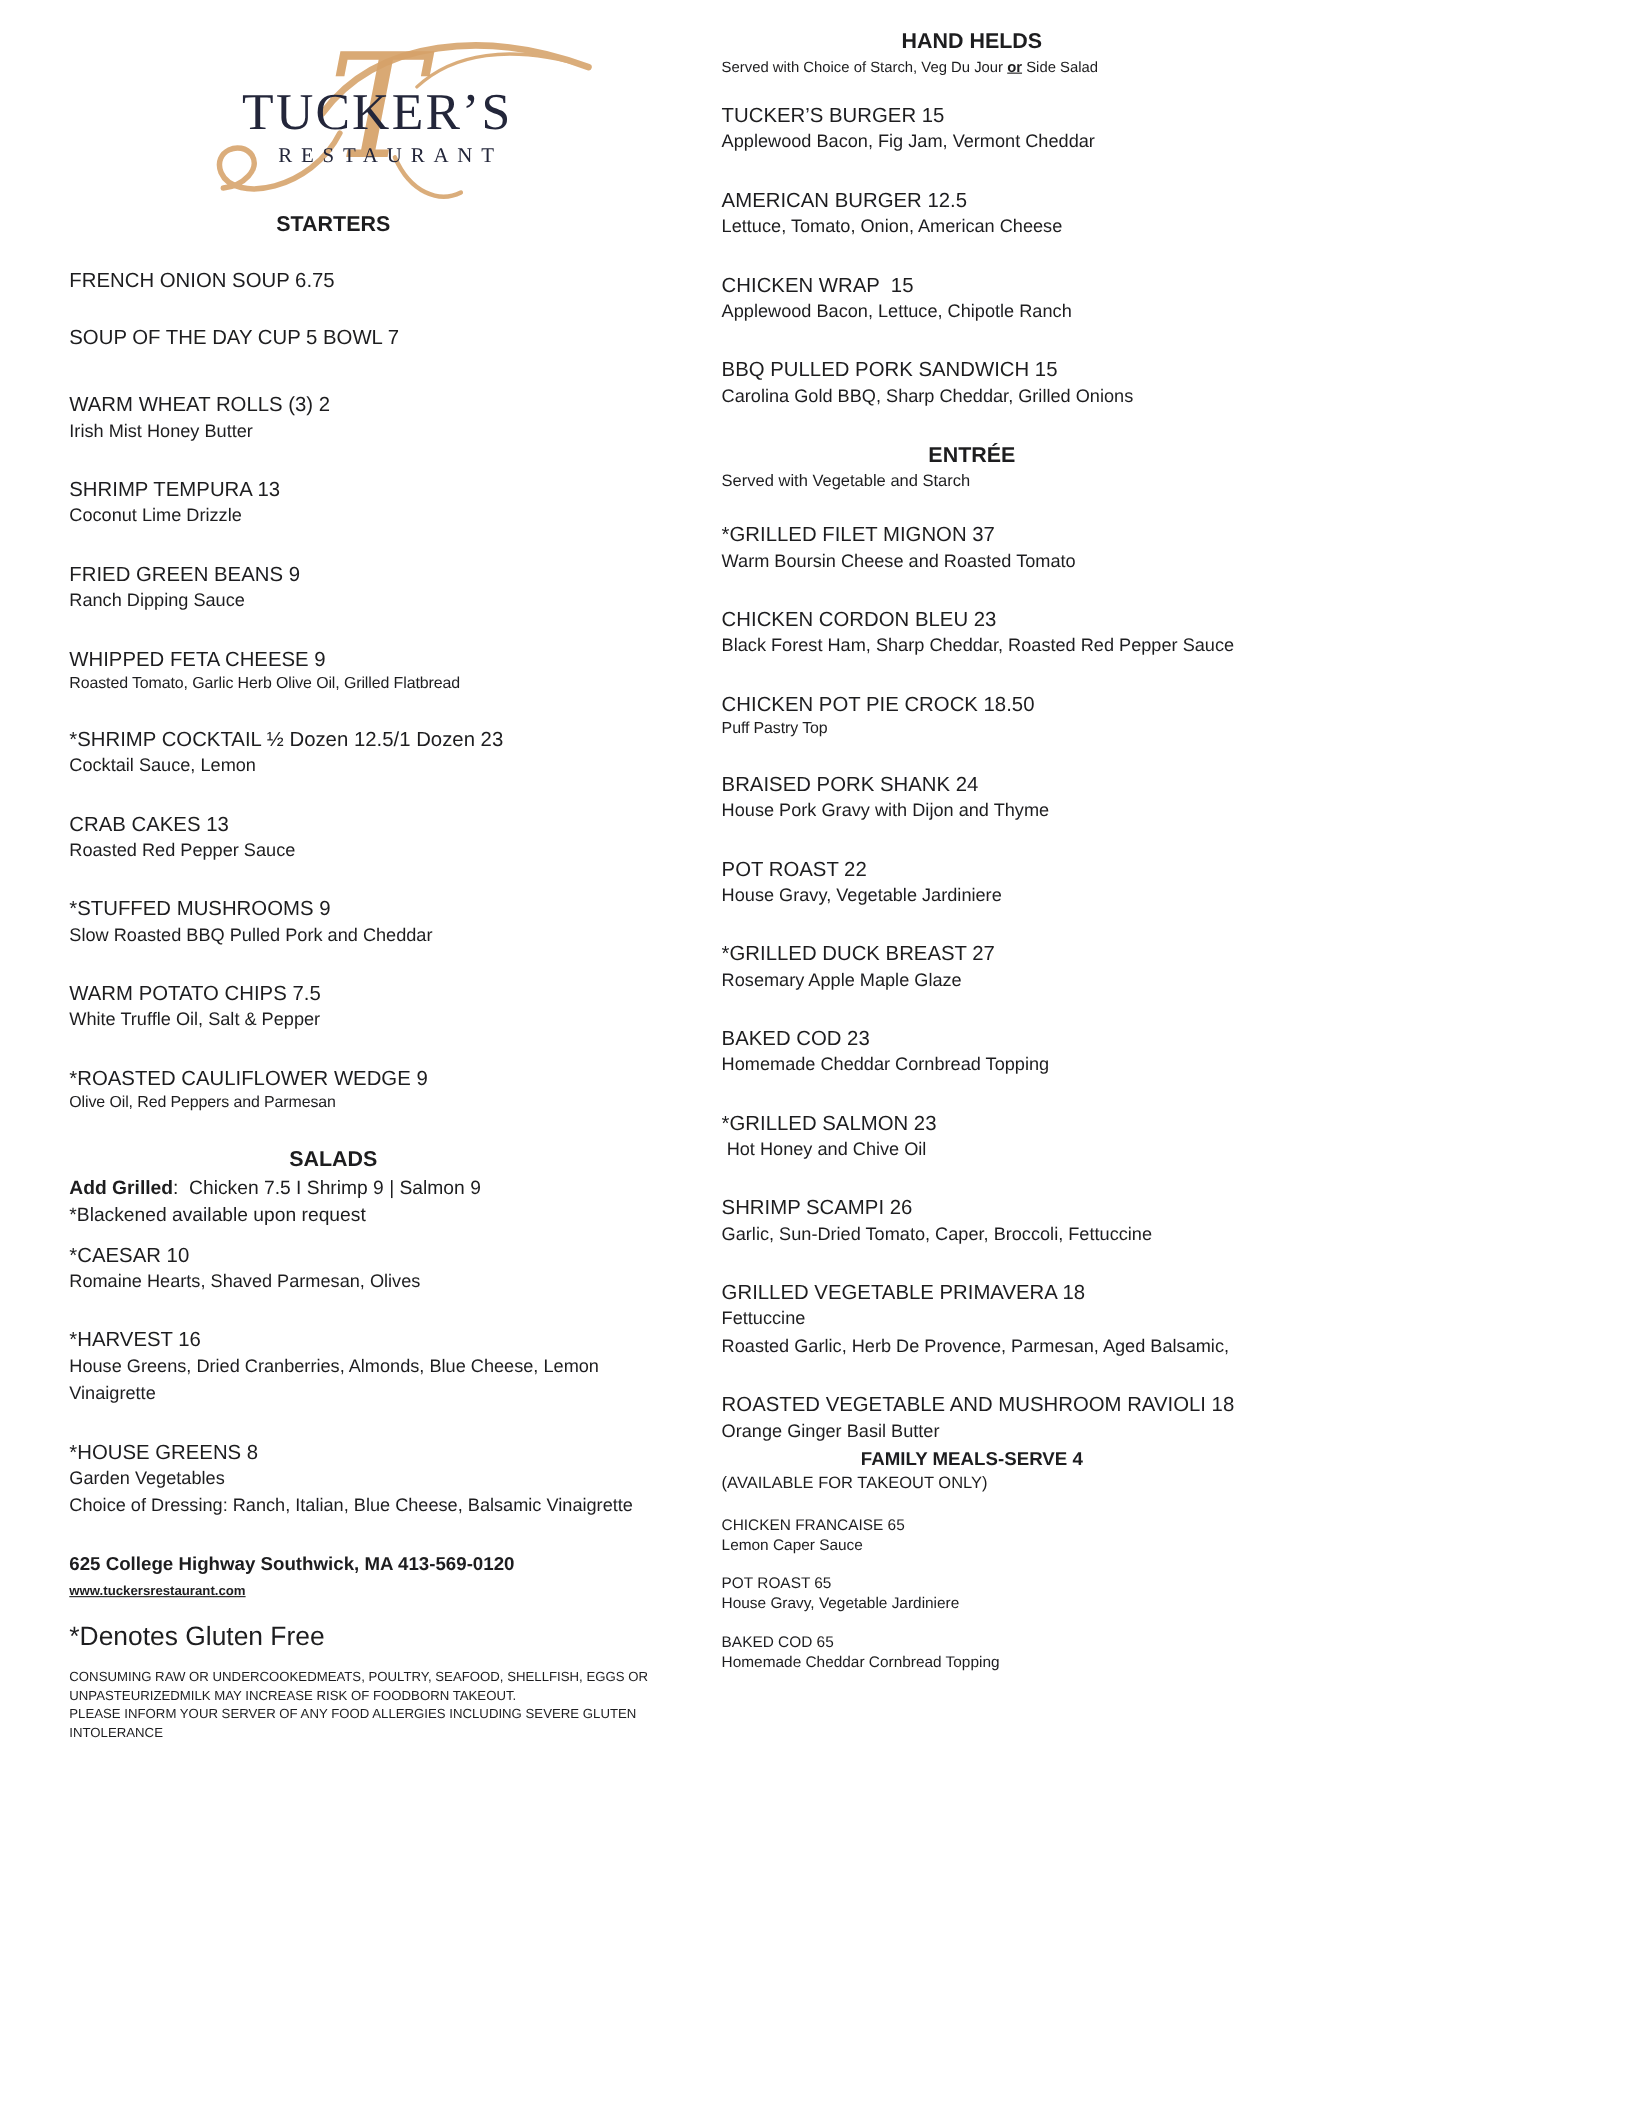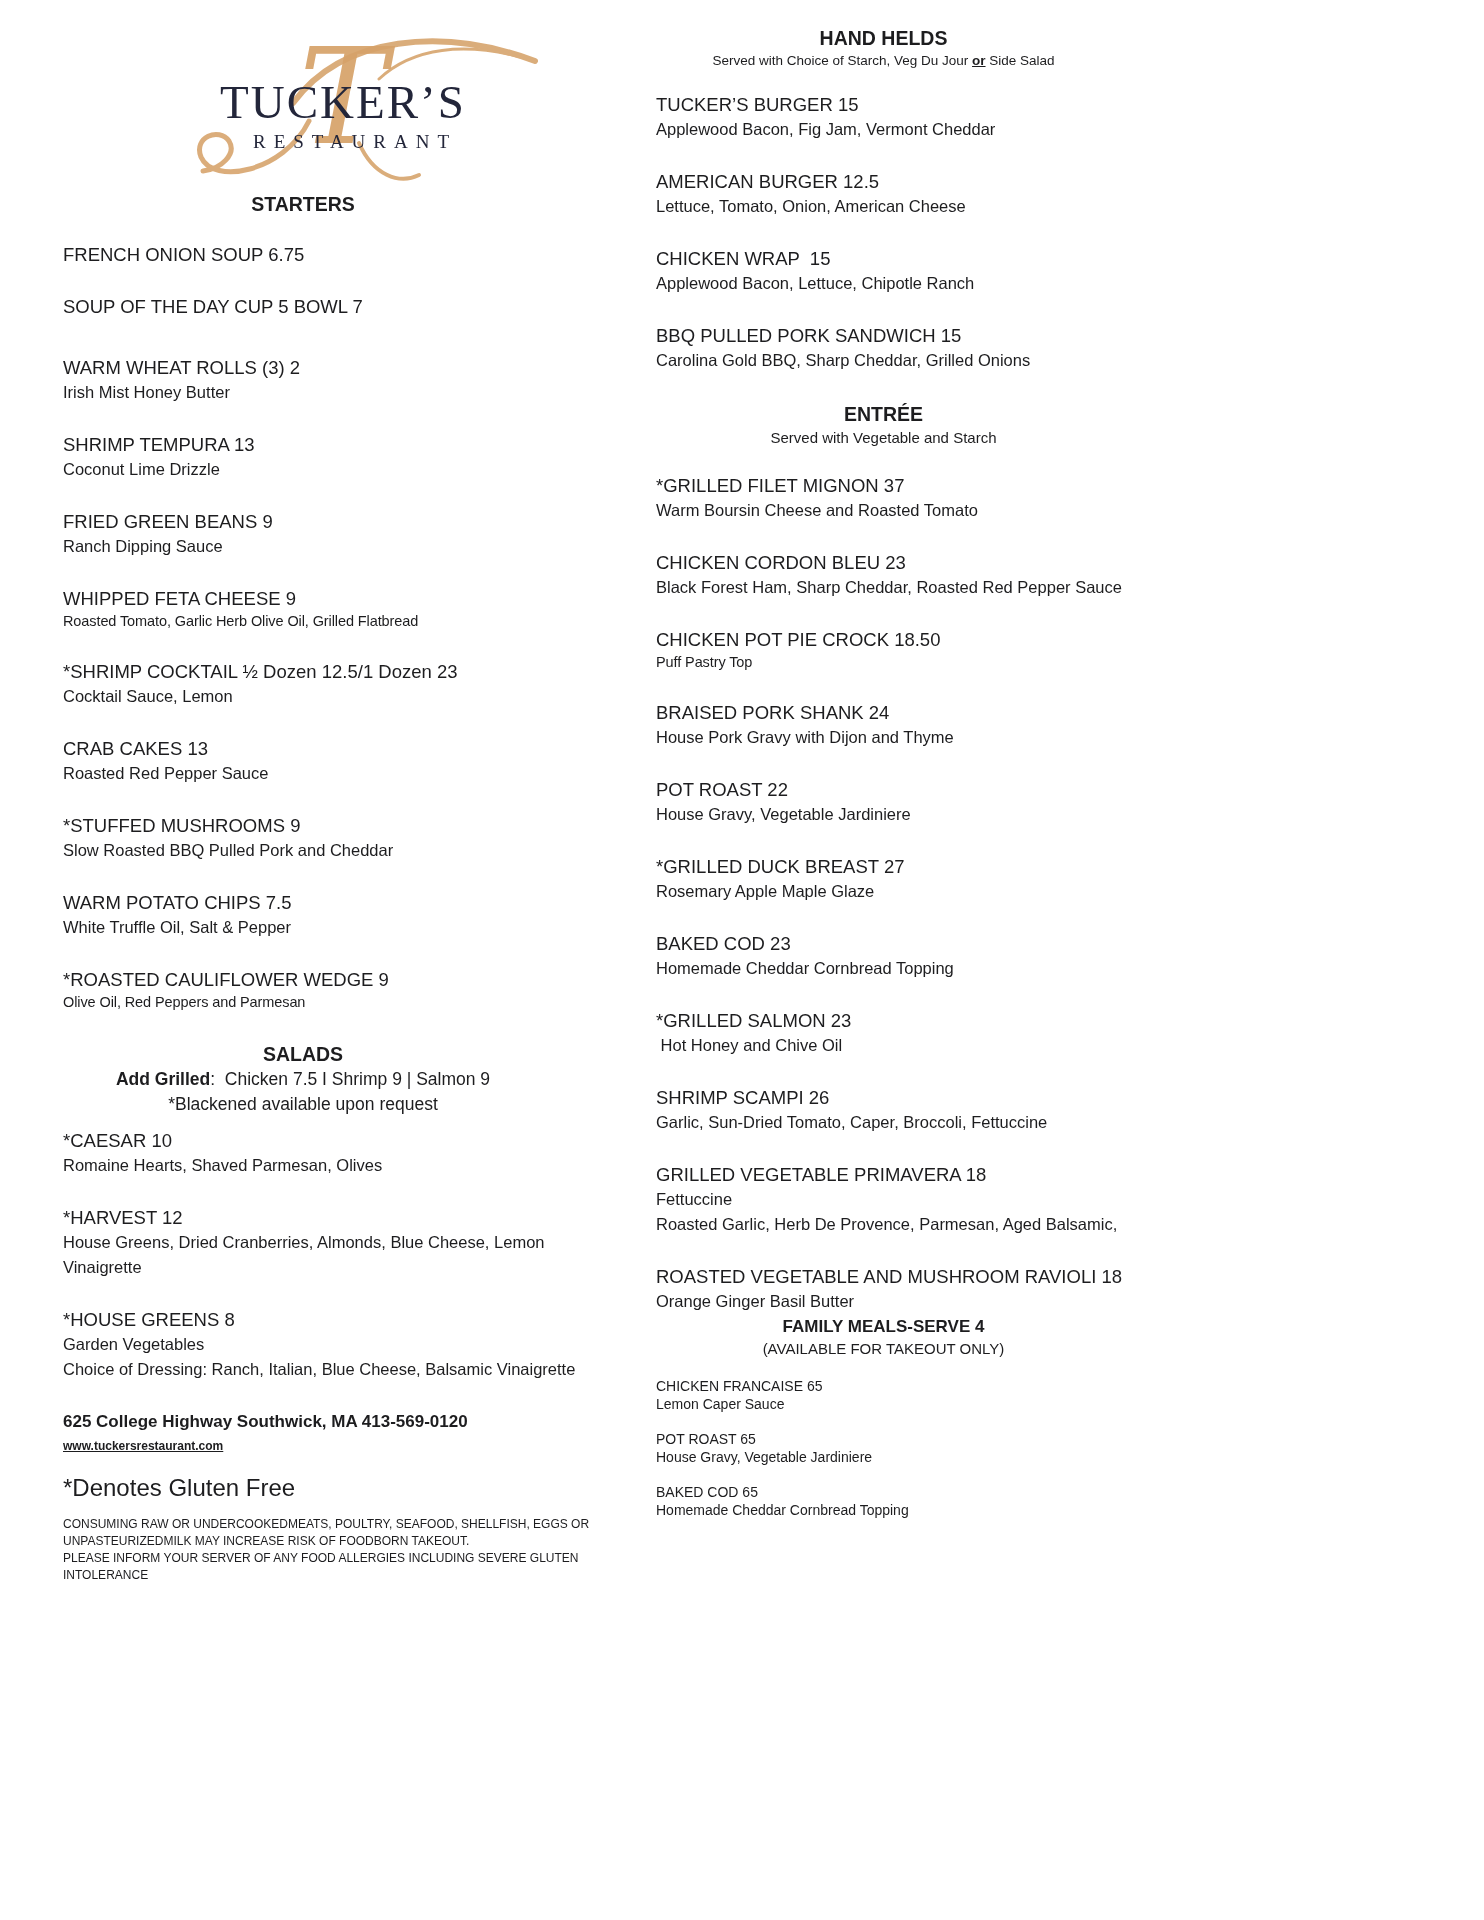--- a/index.html
+++ b/index.html
@@ -10,21 +10,21 @@
 
   .col-left{position:absolute; left:63px; top:25px; width:560px;}
   .col-right{position:absolute; left:656px; top:25px; width:560px;}
 
   .section-heading{font-weight:bold; font-size:19.5px; line-height:26px; text-align:center; margin-bottom:26px; white-space:pre-wrap;}
   .section-heading.has-sub{margin-bottom:0;}
   .section-heading.md{font-size:17px; line-height:22px;}
   .col-left .section-heading, .col-left .sub-line{width:480px;}
   .col-right .section-heading, .col-right .sub-line{width:455px;}
 
-  .sub-line{text-align:center; white-space:pre-wrap;}
+  .sub-line{text-align:left; white-space:pre-wrap;}
   .sub-line.sm{font-size:13.5px; line-height:20px;}
   .sub-line.md{font-size:15px; line-height:21px;}
   .sub-line.salads{font-size:17.5px; line-height:25px;}
   .bold{font-weight:bold;}
   .underline{text-decoration:underline;}
 
   .item{margin-bottom:28px;}
   .item-title{font-size:18.5px; line-height:24px; white-space:pre-wrap;}
   .item-desc{font-size:16.5px; line-height:25px; white-space:pre-wrap;}
   .item-desc.small{font-size:14.5px; line-height:21px; letter-spacing:-0.1px;}
@@ -112,21 +112,21 @@
           <div class="item-desc small">Olive Oil, Red Peppers and Parmesan</div>
         </div>
         <div class="section-heading lg has-sub">SALADS</div>
         <div class="sub-line salads"><span class="bold">Add Grilled</span><span>:  Chicken 7.5 I Shrimp 9 | Salmon 9</span></div>
         <div class="sub-line salads" style="margin-bottom: 12px;">*Blackened available upon request</div>
         <div class="item">
           <div class="item-title">*CAESAR 10</div>
           <div class="item-desc">Romaine Hearts, Shaved Parmesan, Olives</div>
         </div>
         <div class="item">
-          <div class="item-title">*HARVEST 12</div>
+          <div class="item-title">*HARVEST 16</div>
           <div class="item-desc">House Greens, Dried Cranberries, Almonds, Blue Cheese, Lemon</div>
           <div class="item-desc">Vinaigrette</div>
         </div>
         <div class="item">
           <div class="item-title">*HOUSE GREENS 8</div>
           <div class="item-desc">Garden Vegetables</div>
           <div class="item-desc">Choice of Dressing: Ranch, Italian, Blue Cheese, Balsamic Vinaigrette</div>
         </div>
       </div>
 

